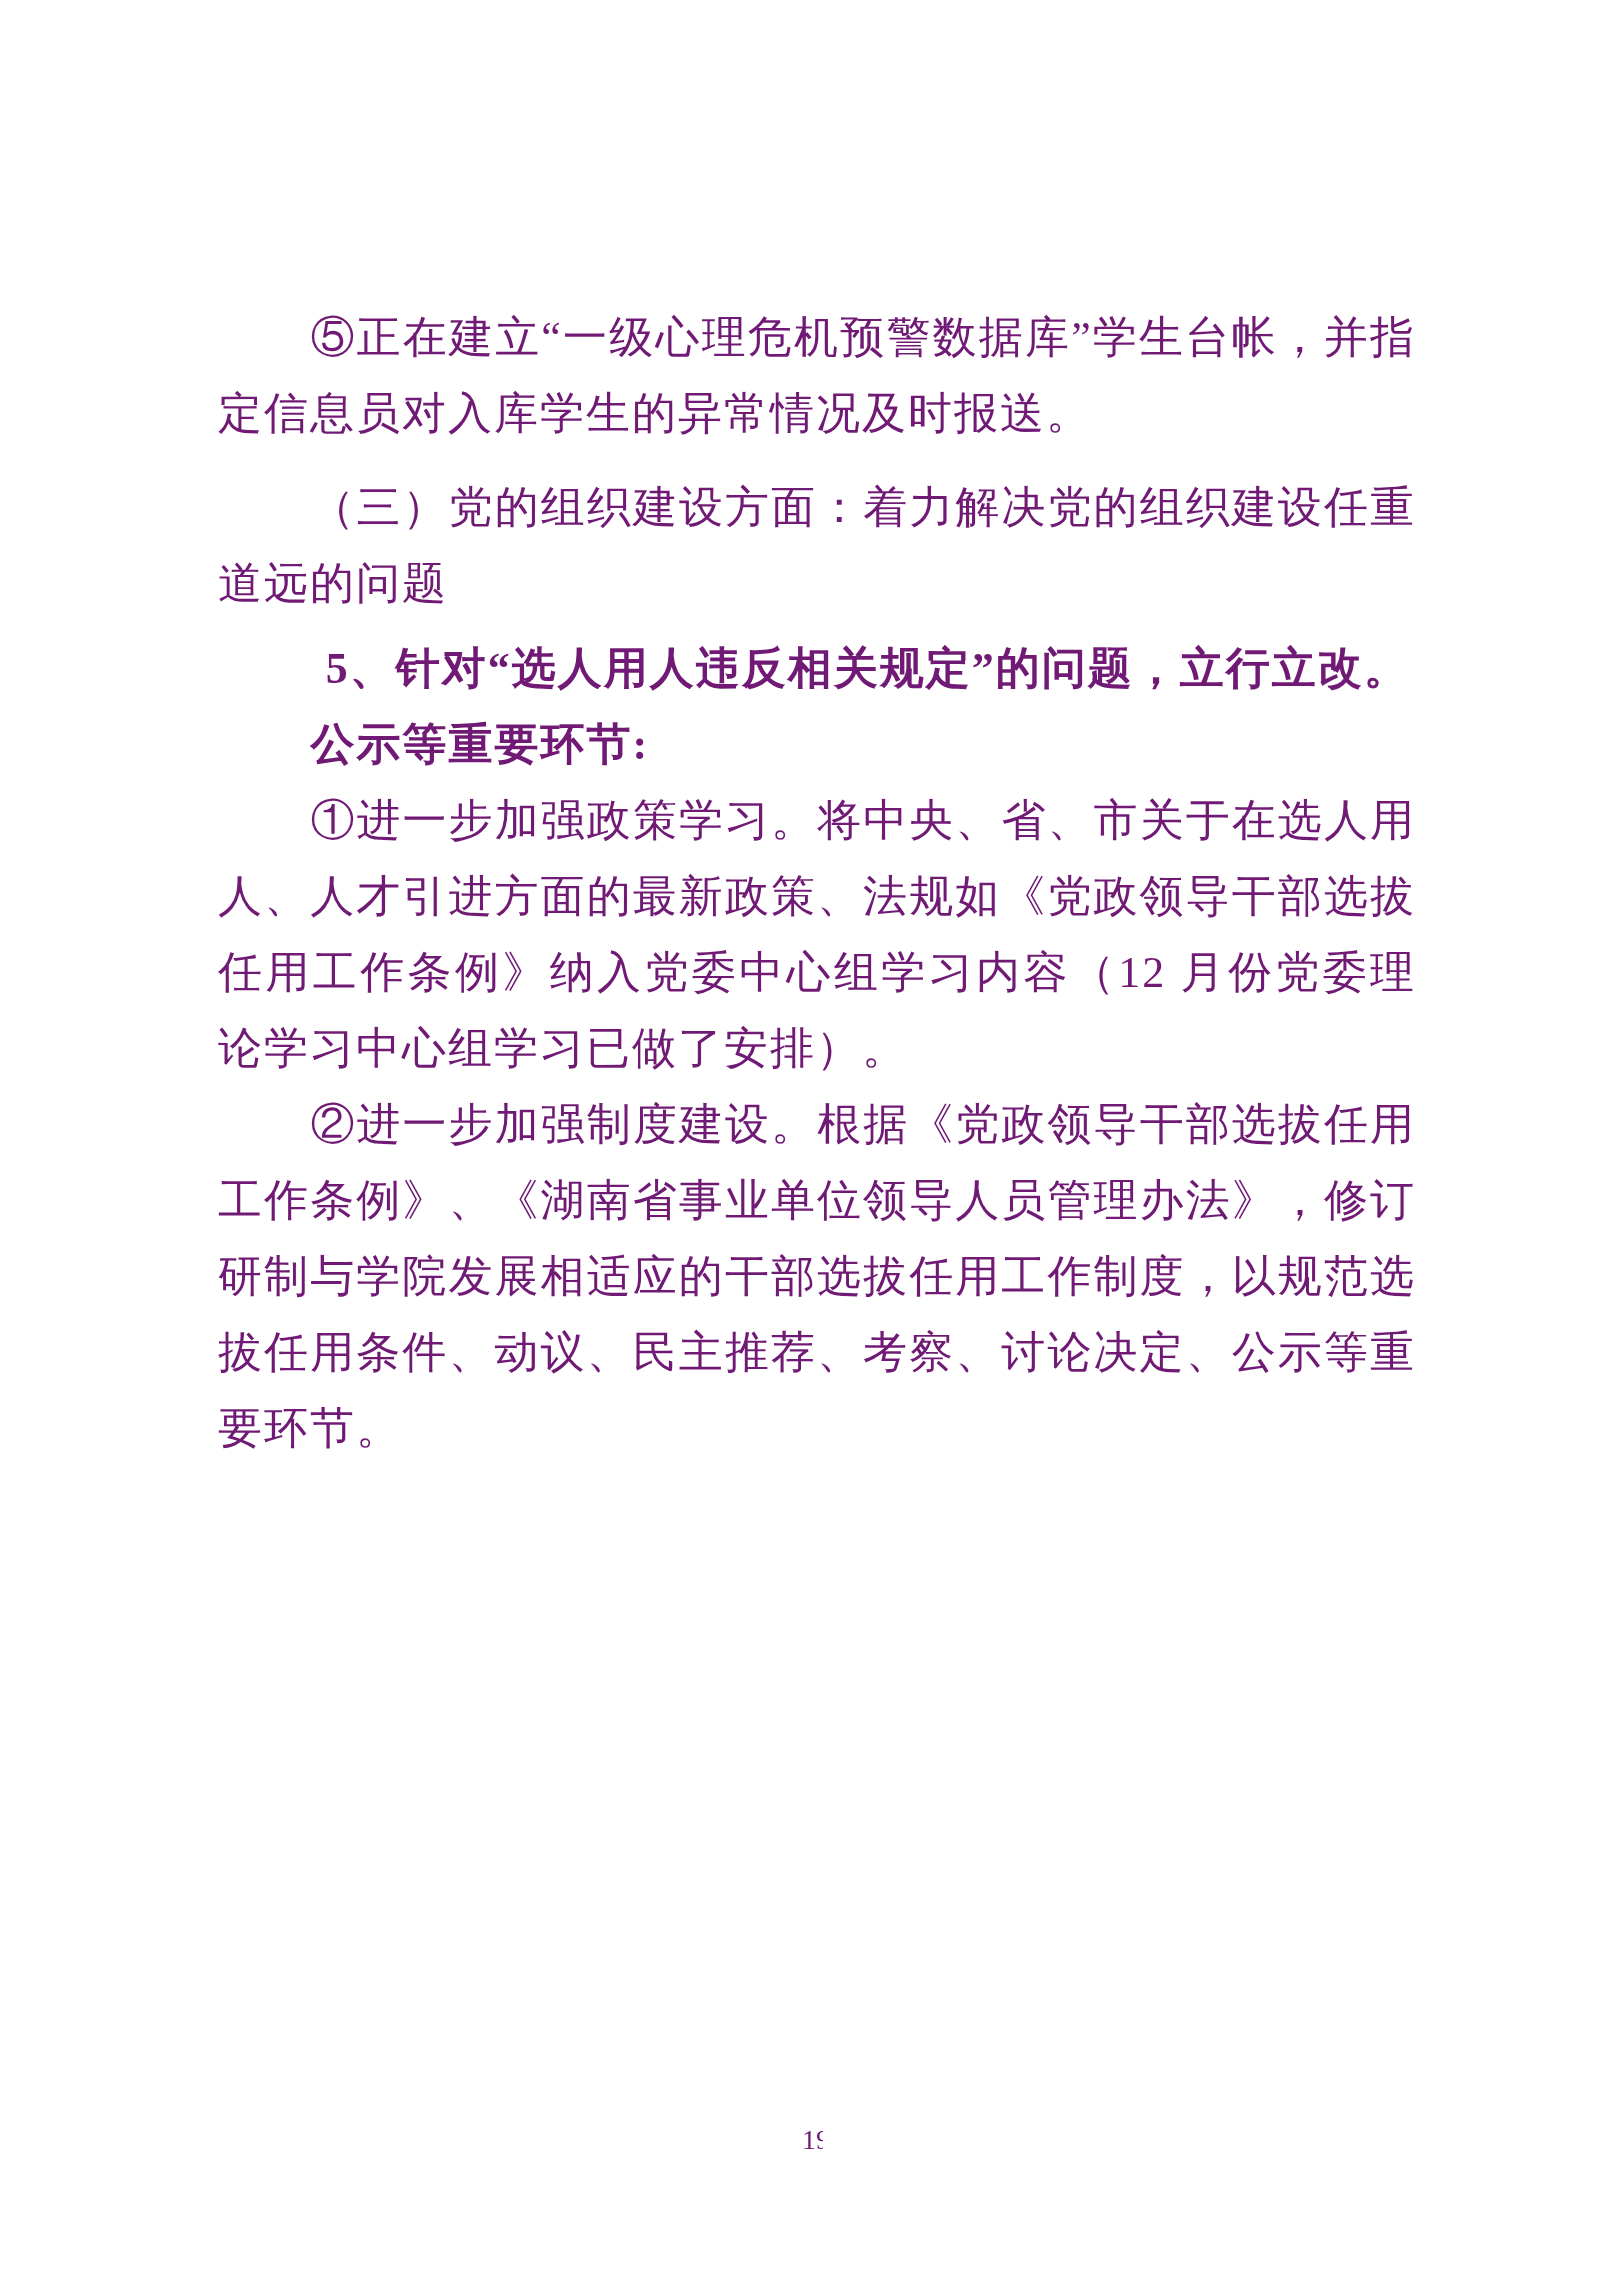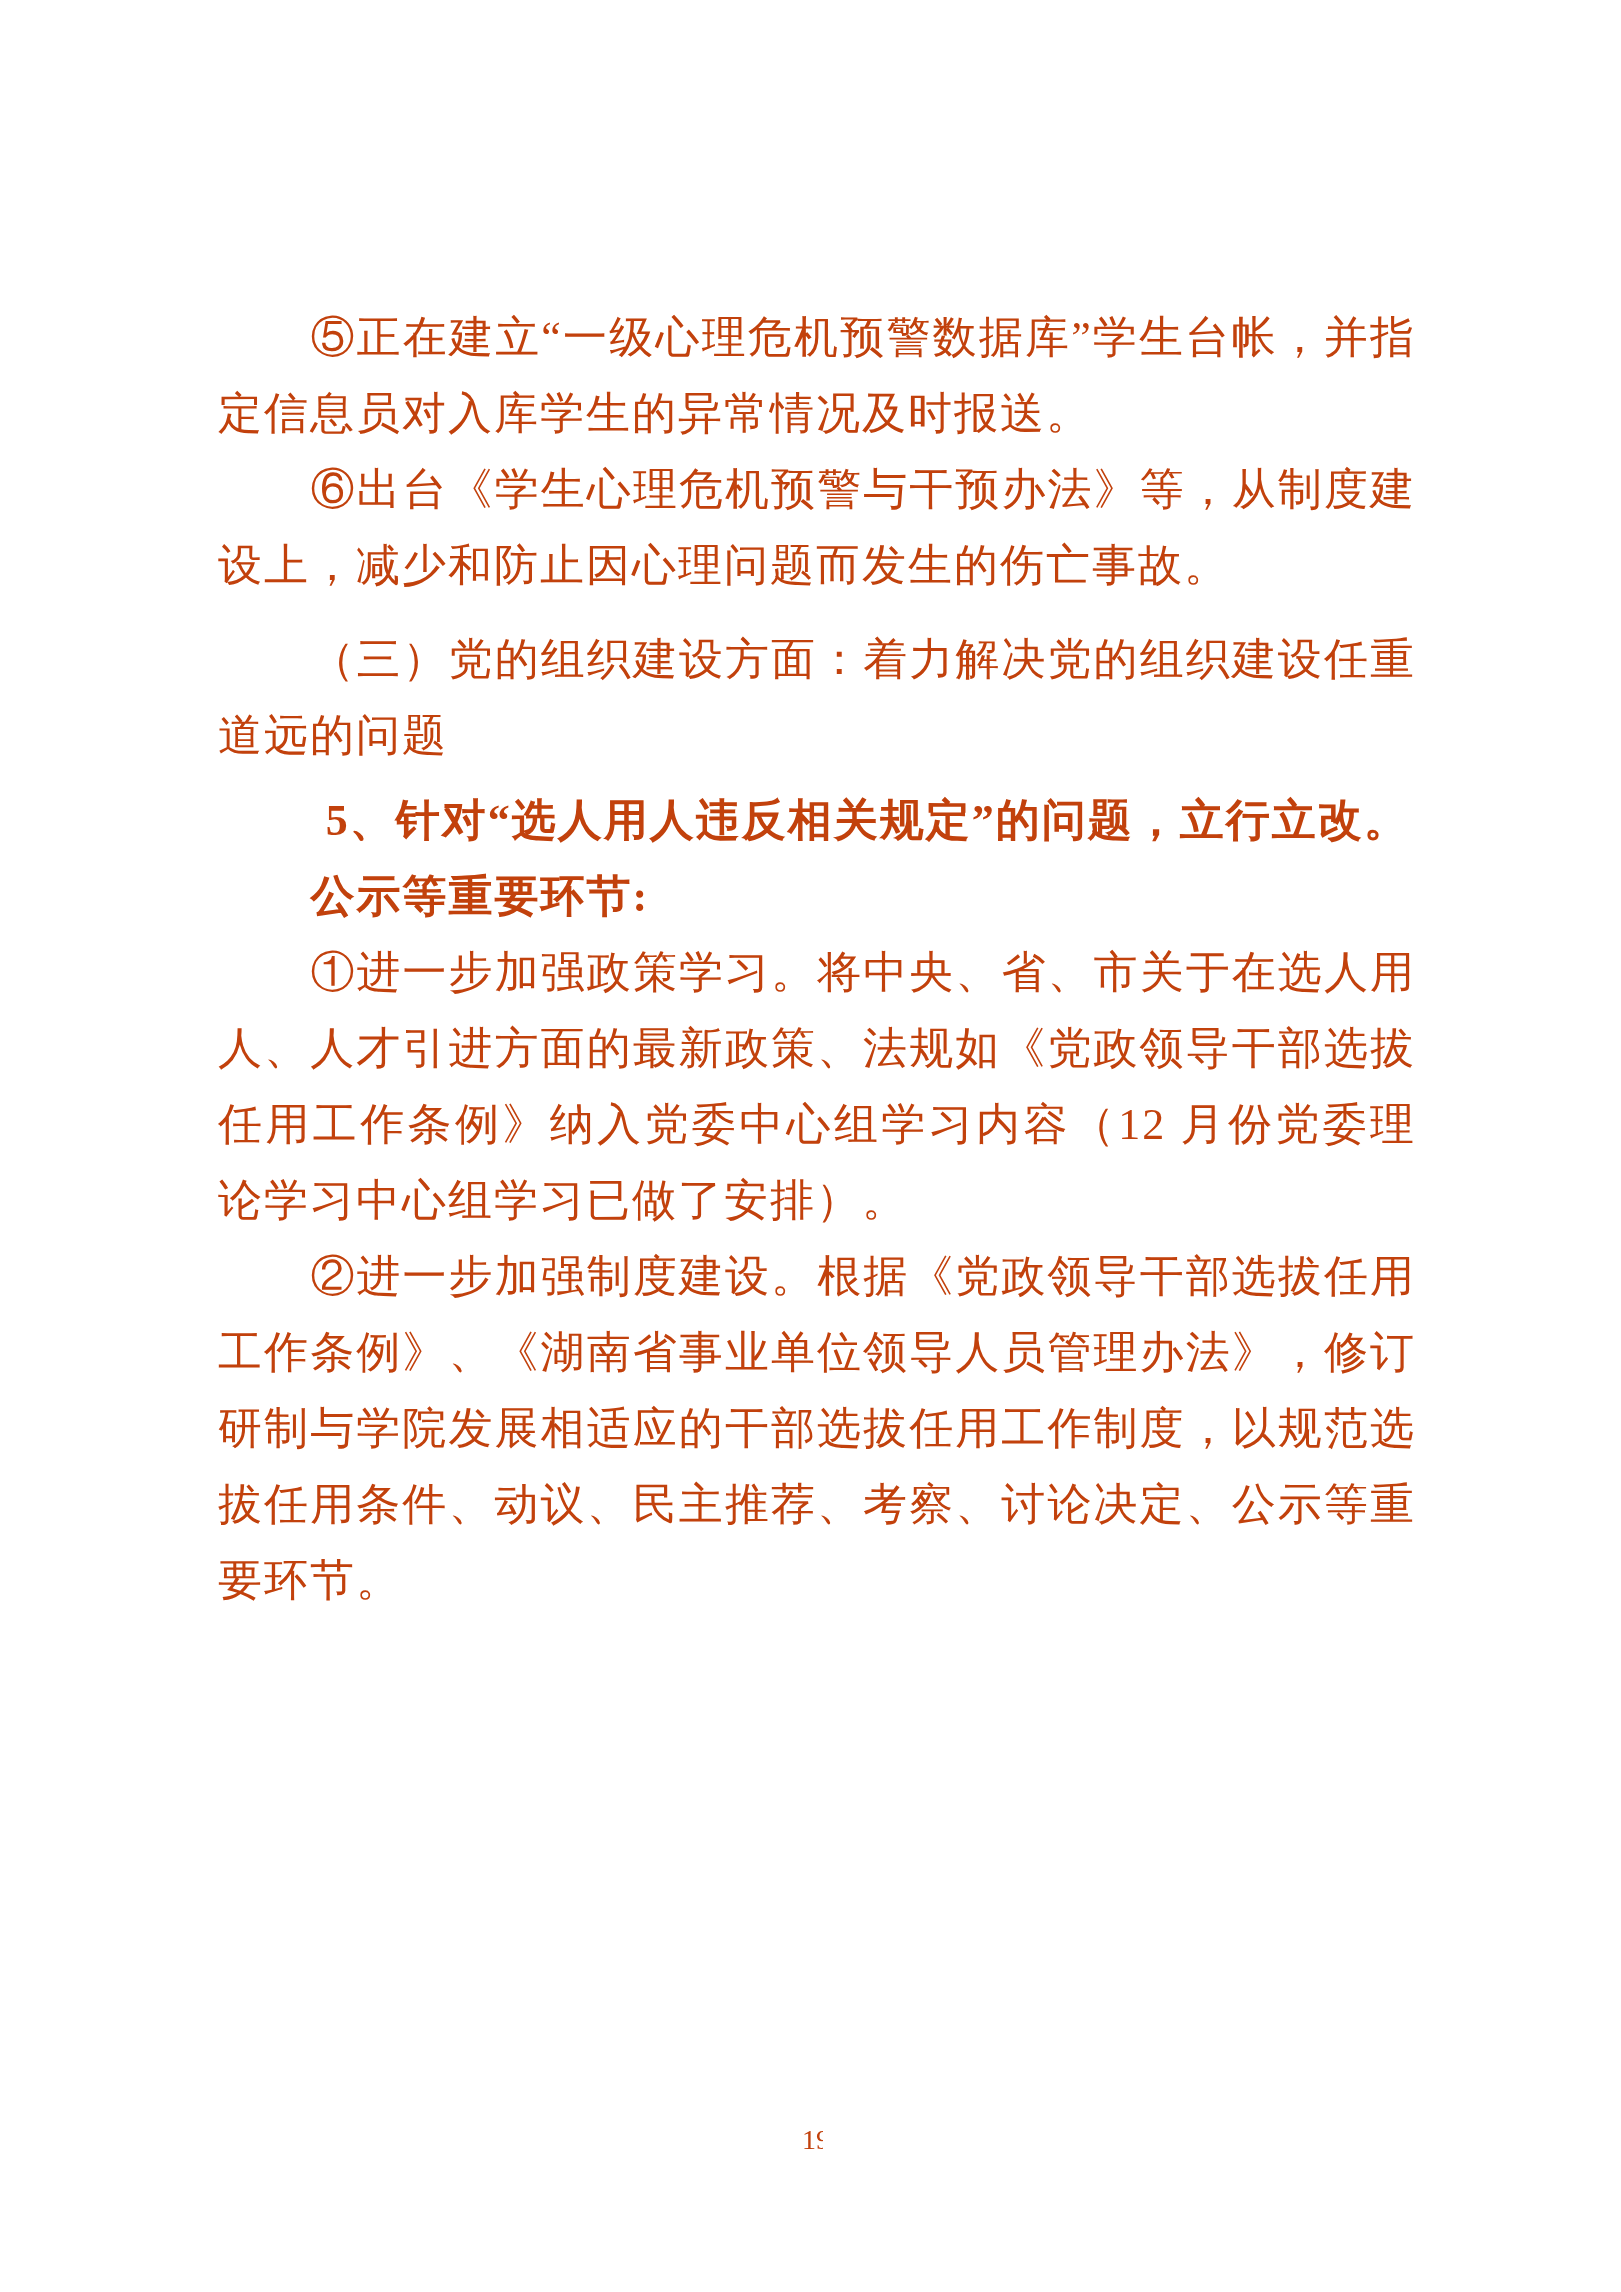--- a/index.html
+++ b/index.html
@@ -6,21 +6,21 @@
     margin: 0;
     padding: 0;
     background: #e8e8e8;
   }
   .page {
     position: relative;
     width: 1621px;
     height: 2293px;
     margin: 0 auto;
     background: #ffffff;
-    color: #c2410c;
+    color: #701a75;
     overflow: hidden;
   }
   .doc {
     position: absolute;
     left: 218px;
     top: 300px;
     width: 1198px;
     font-family: "Liberation Serif", "DejaVu Serif", serif;
     font-size: 44px;
     line-height: 76px;
@@ -69,21 +69,20 @@
 </style>
 </head>
 <body>
 
 <div class="page">
 
   <div class="doc">
 
     <p class="body"><span>⑤正在建立“一级心理危机预警数据库”学生台帐，并指定信息员对入库学生的异常情况及时报送。</span></p>
 
-    <p class="body"><span>⑥出台《学生心理危机预警与干预办法》等，从制度建设上，减少和防止因心理问题而发生的伤亡事故。</span></p>
 
     <p class="heading"><span>（三）党的组织建设方面：着力解决党的组织建设任重道远的问题</span></p>
 
     <p class="subheading"><span>5、针对“选人用人违反相关规定”的问题，立行立改。</span></p>
 
 
     <p class="body"><span class="bold">公示等重要环节:</span></p>
 
     <p class="body"><span>①进一步加强政策学习。将中央、省、市关于在选人用人、人才引进方面的最新政策、法规如《党政领导干部选拔任用工作条例》纳入党委中心组学习内容（12 月份党委理论学习中心组学习已做了安排）。</span></p>
 

